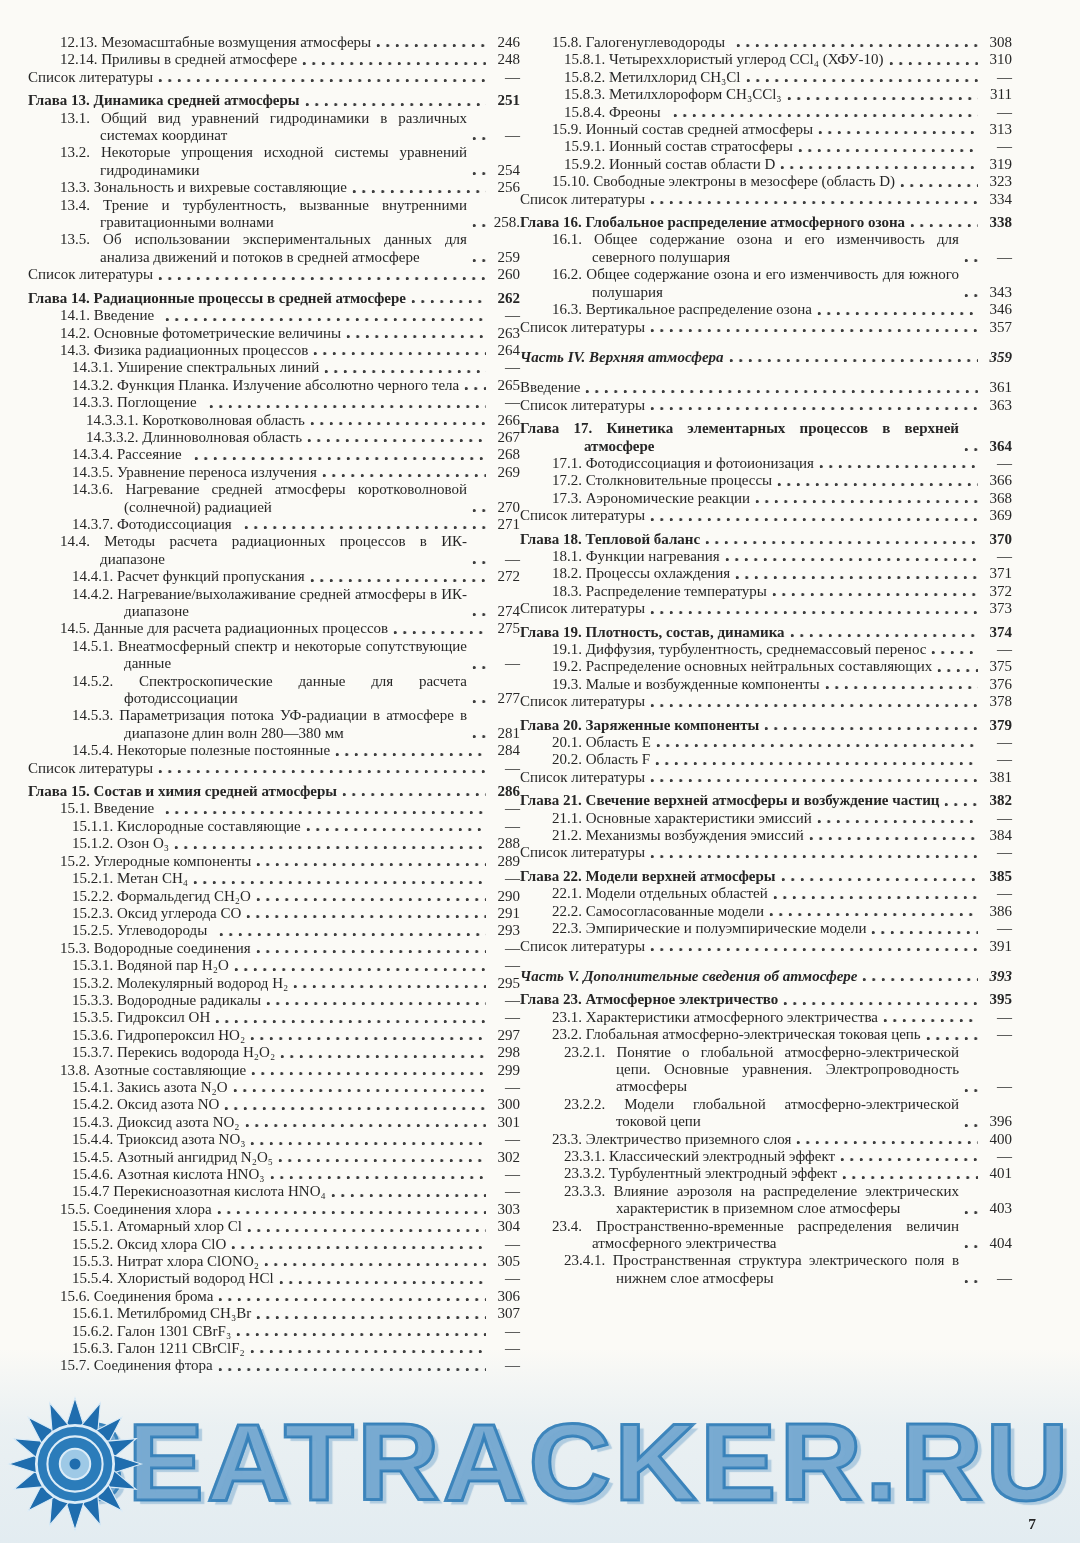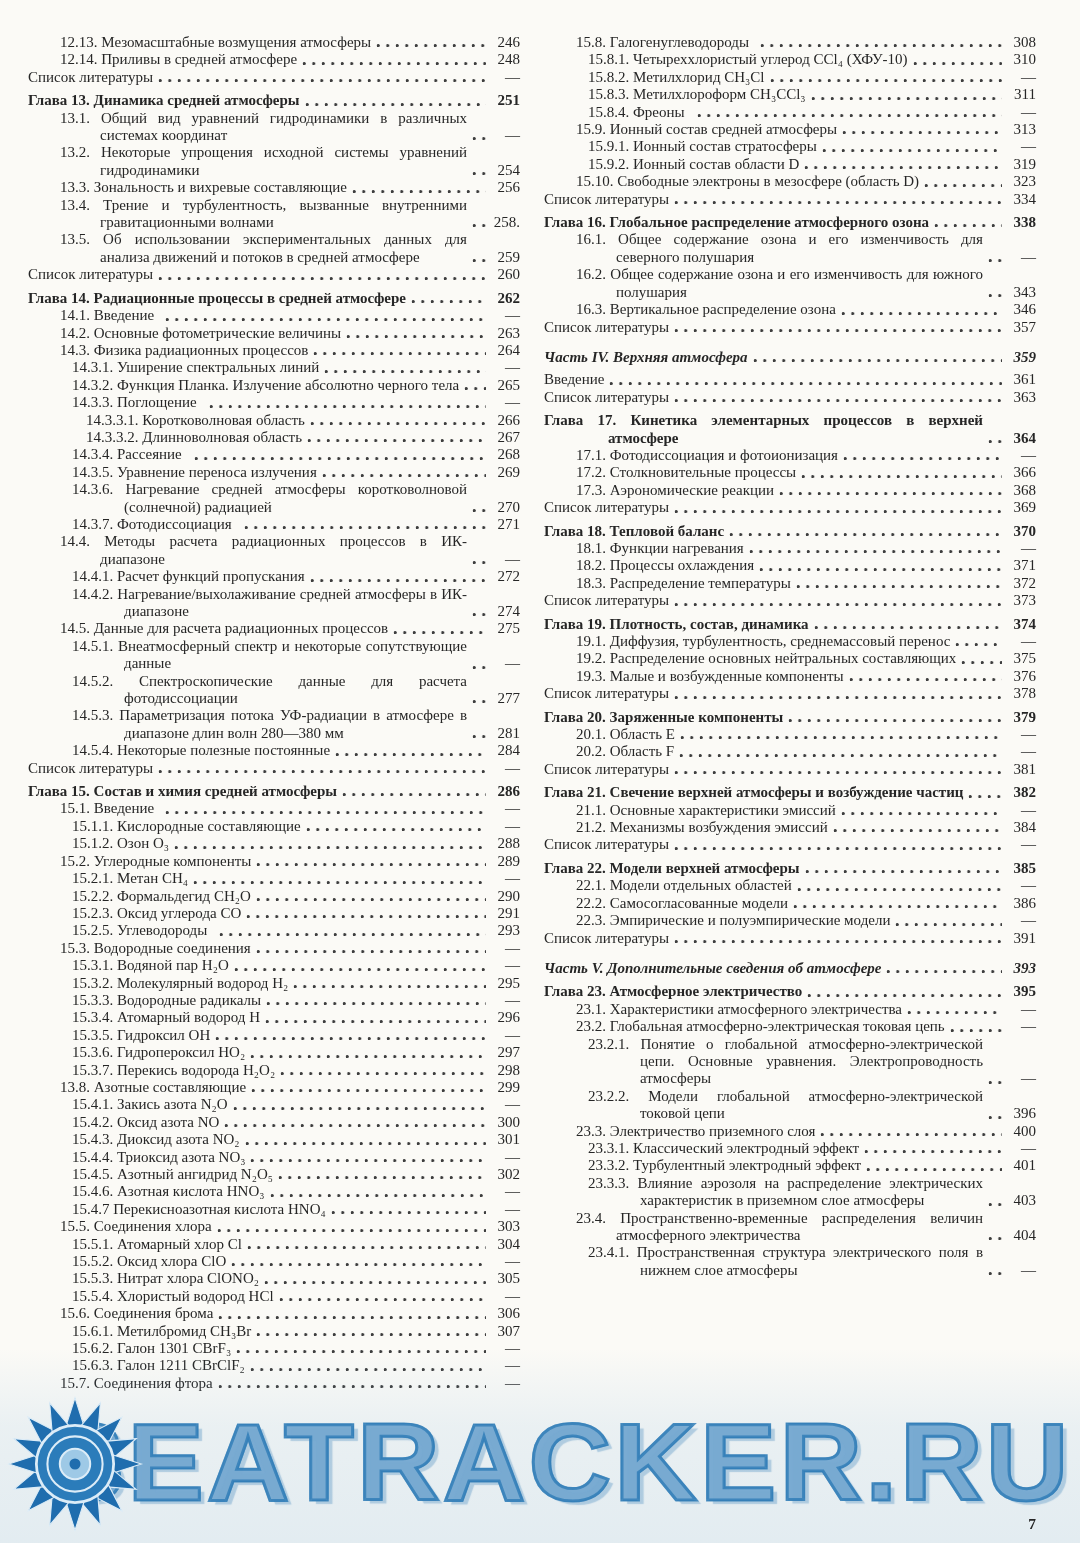--- a/index.html
+++ b/index.html
@@ -6,21 +6,20 @@
   body {
     width:1080px; height:1543px;
     background:#fbfaf6;
     font-family:"Liberation Serif","DejaVu Serif",serif;
     color:#262626;
     position:relative;
     overflow:hidden;
   }
   .columns {
     display:flex;
-    gap:24px;
     padding:34px 0 0 28px;
   }
   .col {
     width:492px;
     flex:none;
     font-size:15px;
     line-height:17.4px;
   }
   .entry { display:flex; align-items:flex-end; }
   .label { flex:0 1 auto; text-align:justify; }
@@ -31,21 +30,21 @@
     background-image:radial-gradient(circle at 2.2px 8.6px, #3d3d3d 1.2px, transparent 1.8px);
     background-size:9.5px 12px;
     background-repeat:repeat-x;
   }
   .pg { flex:none; min-width:32px; text-align:right; }
 
   .t-chapter { margin-top:6px; font-weight:bold; }
   .t-chapter .label { padding-left:64px; text-indent:-64px; }
   .t-part    { margin-top:13px; font-weight:bold;font-style:italic; }
   .t-part .label { padding-left:64px; text-indent:-64px; }
-  .t-intro   { margin-top:5px; }
+  .t-intro   { margin-top:13px; }
   .t-lit     { }
   .t-s1 .label { padding-left:72px;  text-indent:-40px; }
   .t-s2 .label { padding-left:96px;  text-indent:-52px; }
   .t-s3 .label { padding-left:120px; text-indent:-62px; }
 
   .folio {
     position:absolute; right:44px; bottom:10px;
     font-weight:bold; font-size:15.5px; z-index:6;
   }
 
@@ -304,25 +303,20 @@
       </div>
       <div class="entry t-s2">
         <span class="label">15.3.2. Молекулярный водород H₂</span>
         <span class="leader"></span>
         <span class="pg">295</span>
       </div>
       <div class="entry t-s2">
         <span class="label">15.3.3. Водородные радикалы</span>
         <span class="leader"></span>
         <span class="pg">—</span>
-      </div>
-      <div class="entry t-s2">
-        <span class="label">15.3.4. Атомарный водород H</span>
-        <span class="leader"></span>
-        <span class="pg">296</span>
       </div>
       <div class="entry t-s2">
         <span class="label">15.3.5. Гидроксил OH</span>
         <span class="leader"></span>
         <span class="pg">—</span>
       </div>
       <div class="entry t-s2">
         <span class="label">15.3.6. Гидропероксил HO₂</span>
         <span class="leader"></span>
         <span class="pg">297</span>

